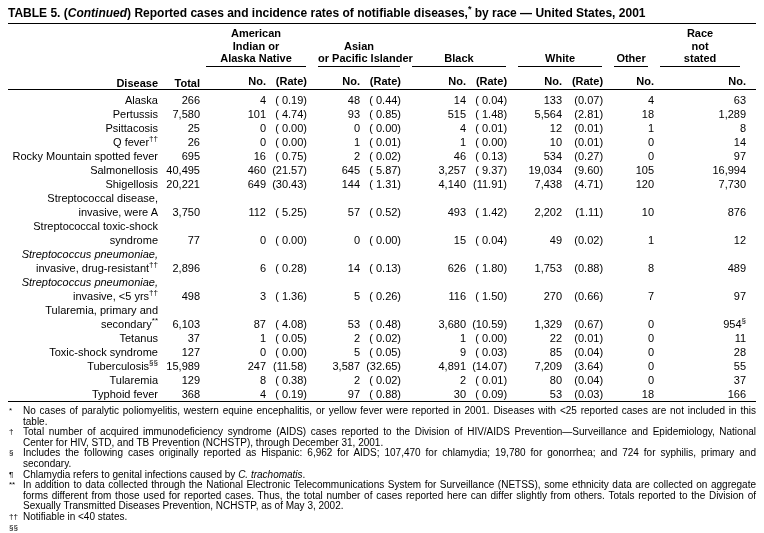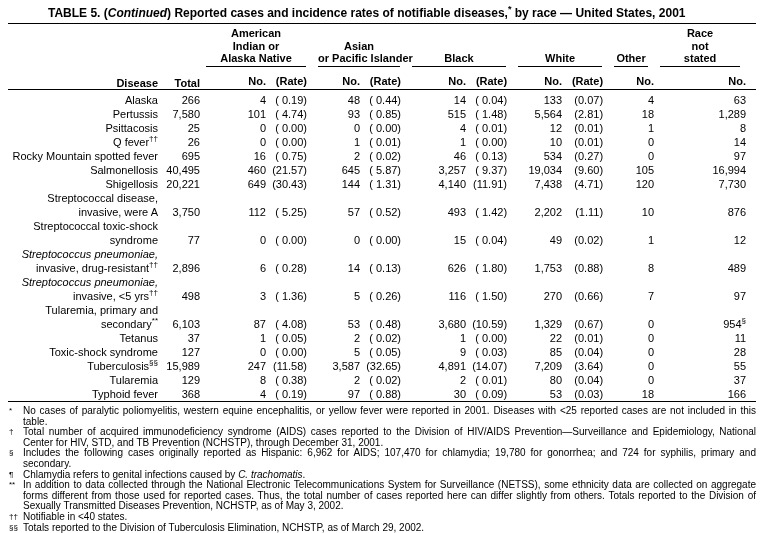--- a/index.html
+++ b/index.html
@@ -3,21 +3,21 @@
 <meta charset="utf-8">
 <style>
   * { margin:0; padding:0; box-sizing:border-box; }
   html,body { background:#ffffff; }
   .page {
     width:764px; height:533px; overflow:hidden;
     background:#ffffff; color:#000000;
     font-family:"Liberation Sans","DejaVu Sans",sans-serif;
     padding:6px 8px 0 8px;
   }
-  .title { font-size:12px; line-height:15px; font-weight:bold; white-space:nowrap;margin-left:40px; }
+  .title { font-size:12px; line-height:15px; font-weight:bold; white-space:nowrap; }
   .title sup { font-size:9px; }
   .it { font-style:italic; }
   .top-rule { border-bottom:1.5px solid #000; margin-top:2px; }
   .bottom-rule { border-bottom:1px solid #000; }
 
   table { table-layout:fixed; border-collapse:collapse; width:748px; margin-top:3px; }
   th,td { font-size:11px; line-height:14px; vertical-align:bottom; padding:0; font-weight:normal; }
   thead th { font-weight:bold; white-space:nowrap; line-height:12.5px; }
   .disease { text-align:right; white-space:nowrap; overflow:visible; }
   .num { text-align:right; }
@@ -395,16 +395,16 @@
 
   <div class="bottom-rule"></div>
 
   <div class="footnotes">
       <div class="footnote"><span class="fn-marker">*</span><span>No cases of paralytic poliomyelitis, western equine encephalitis, or yellow fever were reported in 2001. Diseases with &lt;25 reported cases are not included in this table.</span></div>
       <div class="footnote"><span class="fn-marker">†</span><span>Total number of acquired immunodeficiency syndrome (AIDS) cases reported to the Division of HIV/AIDS Prevention—Surveillance and Epidemiology, National Center for HIV, STD, and TB Prevention (NCHSTP), through December 31, 2001.</span></div>
       <div class="footnote"><span class="fn-marker">§</span><span>Includes the following cases originally reported as Hispanic: 6,962 for AIDS; 107,470 for chlamydia; 19,780 for gonorrhea; and 724 for syphilis, primary and secondary.</span></div>
       <div class="footnote"><span class="fn-marker">¶</span><span>Chlamydia refers to genital infections caused by </span><span class="it">C. trachomatis</span><span>.</span></div>
       <div class="footnote"><span class="fn-marker">**</span><span>In addition to data collected through the National Electronic Telecommunications System for Surveillance (NETSS), some ethnicity data are collected on aggregate forms different from those used for reported cases. Thus, the total number of cases reported here can differ slightly from others. Totals reported to the Division of Sexually Transmitted Diseases Prevention, NCHSTP, as of May 3, 2002.</span></div>
       <div class="footnote"><span class="fn-marker">††</span><span>Notifiable in &lt;40 states.</span></div>
-      <div class="footnote"><span class="fn-marker">§§</span><span>Totals reported to the Division of Tuberculosis Elimination, NCHSTP, as of March 29, 2002.</span></div>
+      <div class="footnote"><span class="fn-marker">§§</span></div>
     </div>
 
 </div>
 
 </body></html>

